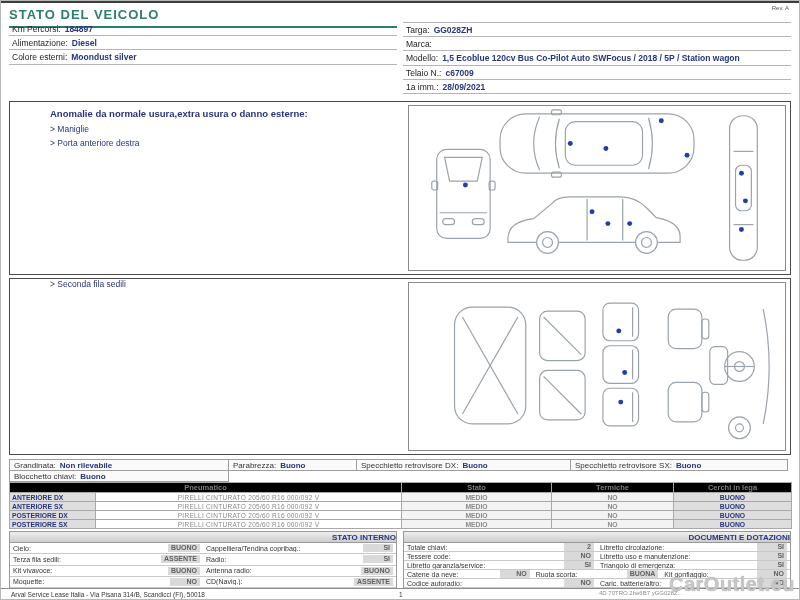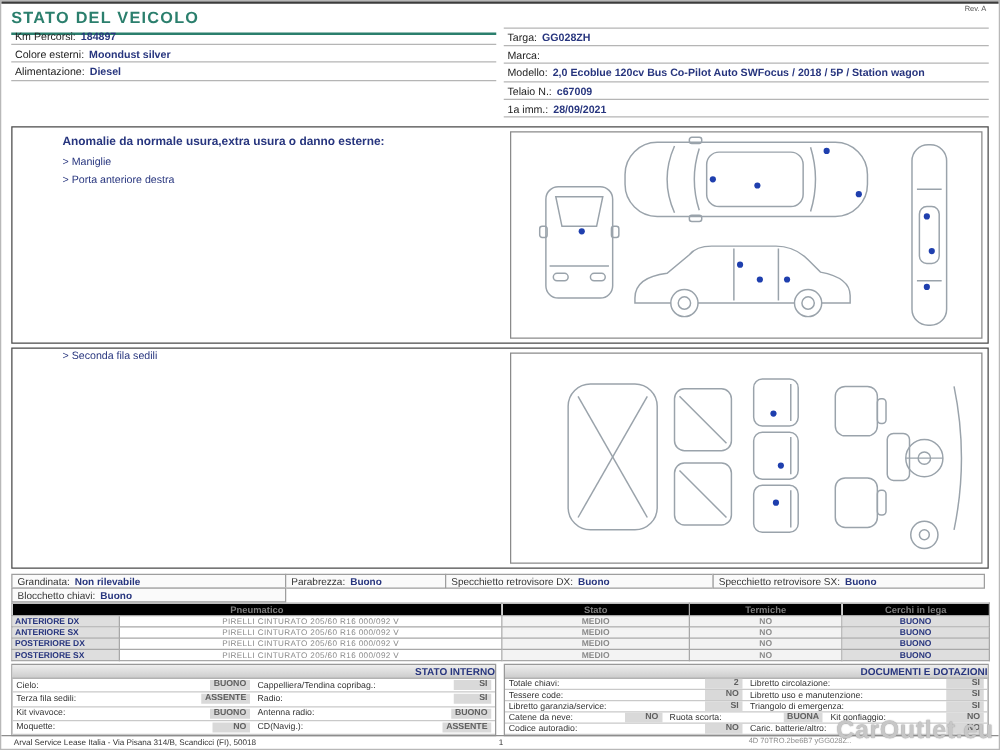--- a/index.html
+++ b/index.html
@@ -91,40 +91,40 @@
     <span class="doc-title">STATO DEL VEICOLO</span>
   </div>
   <span class="rev">Rev. A</span>
 
   <div class="info-table info-left">
     <div class="info-row">
       <span class="lbl">Km Percorsi:</span>
       <span class="val">184897</span>
     </div>
     <div class="info-row">
+      <span class="lbl">Alimentazione:</span>
+      <span class="val">Diesel</span>
+    </div>
+    <div class="info-row">
       <span class="lbl">Colore esterni:</span>
       <span class="val">Moondust silver</span>
     </div>
-    <div class="info-row">
-      <span class="lbl">Alimentazione:</span>
-      <span class="val">Diesel</span>
-    </div>
   </div>
 
   <div class="info-table info-right">
     <div class="info-row">
       <span class="lbl">Targa:</span>
       <span class="val">GG028ZH</span>
     </div>
     <div class="info-row">
       <span class="lbl">Marca:</span>
     </div>
     <div class="info-row">
       <span class="lbl">Modello:</span>
-      <span class="val">2,0 Ecoblue 120cv Bus Co-Pilot Auto SWFocus / 2018 / 5P / Station wagon</span>
+      <span class="val">1,5 Ecoblue 120cv Bus Co-Pilot Auto SWFocus / 2018 / 5P / Station wagon</span>
     </div>
     <div class="info-row">
       <span class="lbl">Telaio N.:</span>
       <span class="val">c67009</span>
     </div>
     <div class="info-row">
       <span class="lbl">1a imm.:</span>
       <span class="val">28/09/2021</span>
     </div>
   </div>

